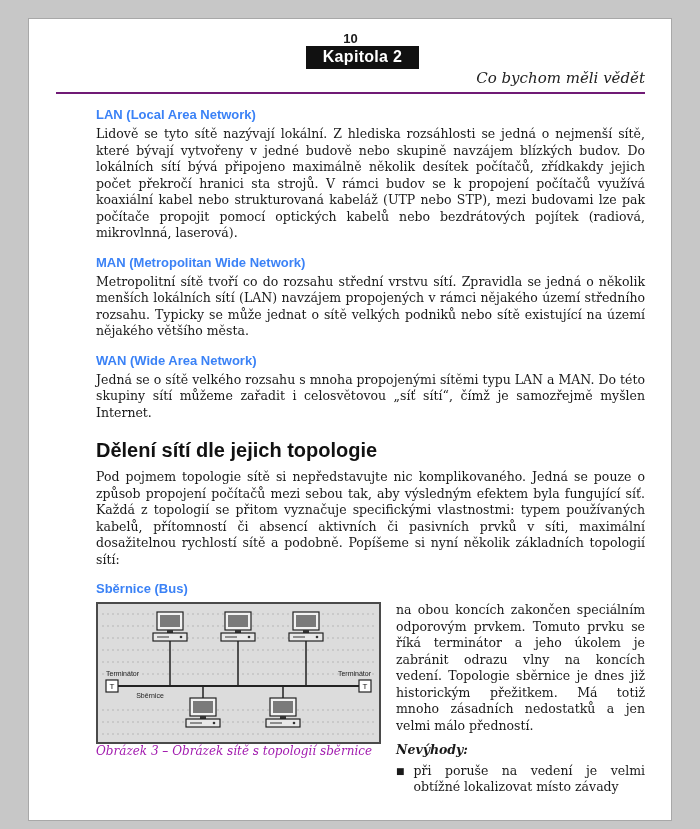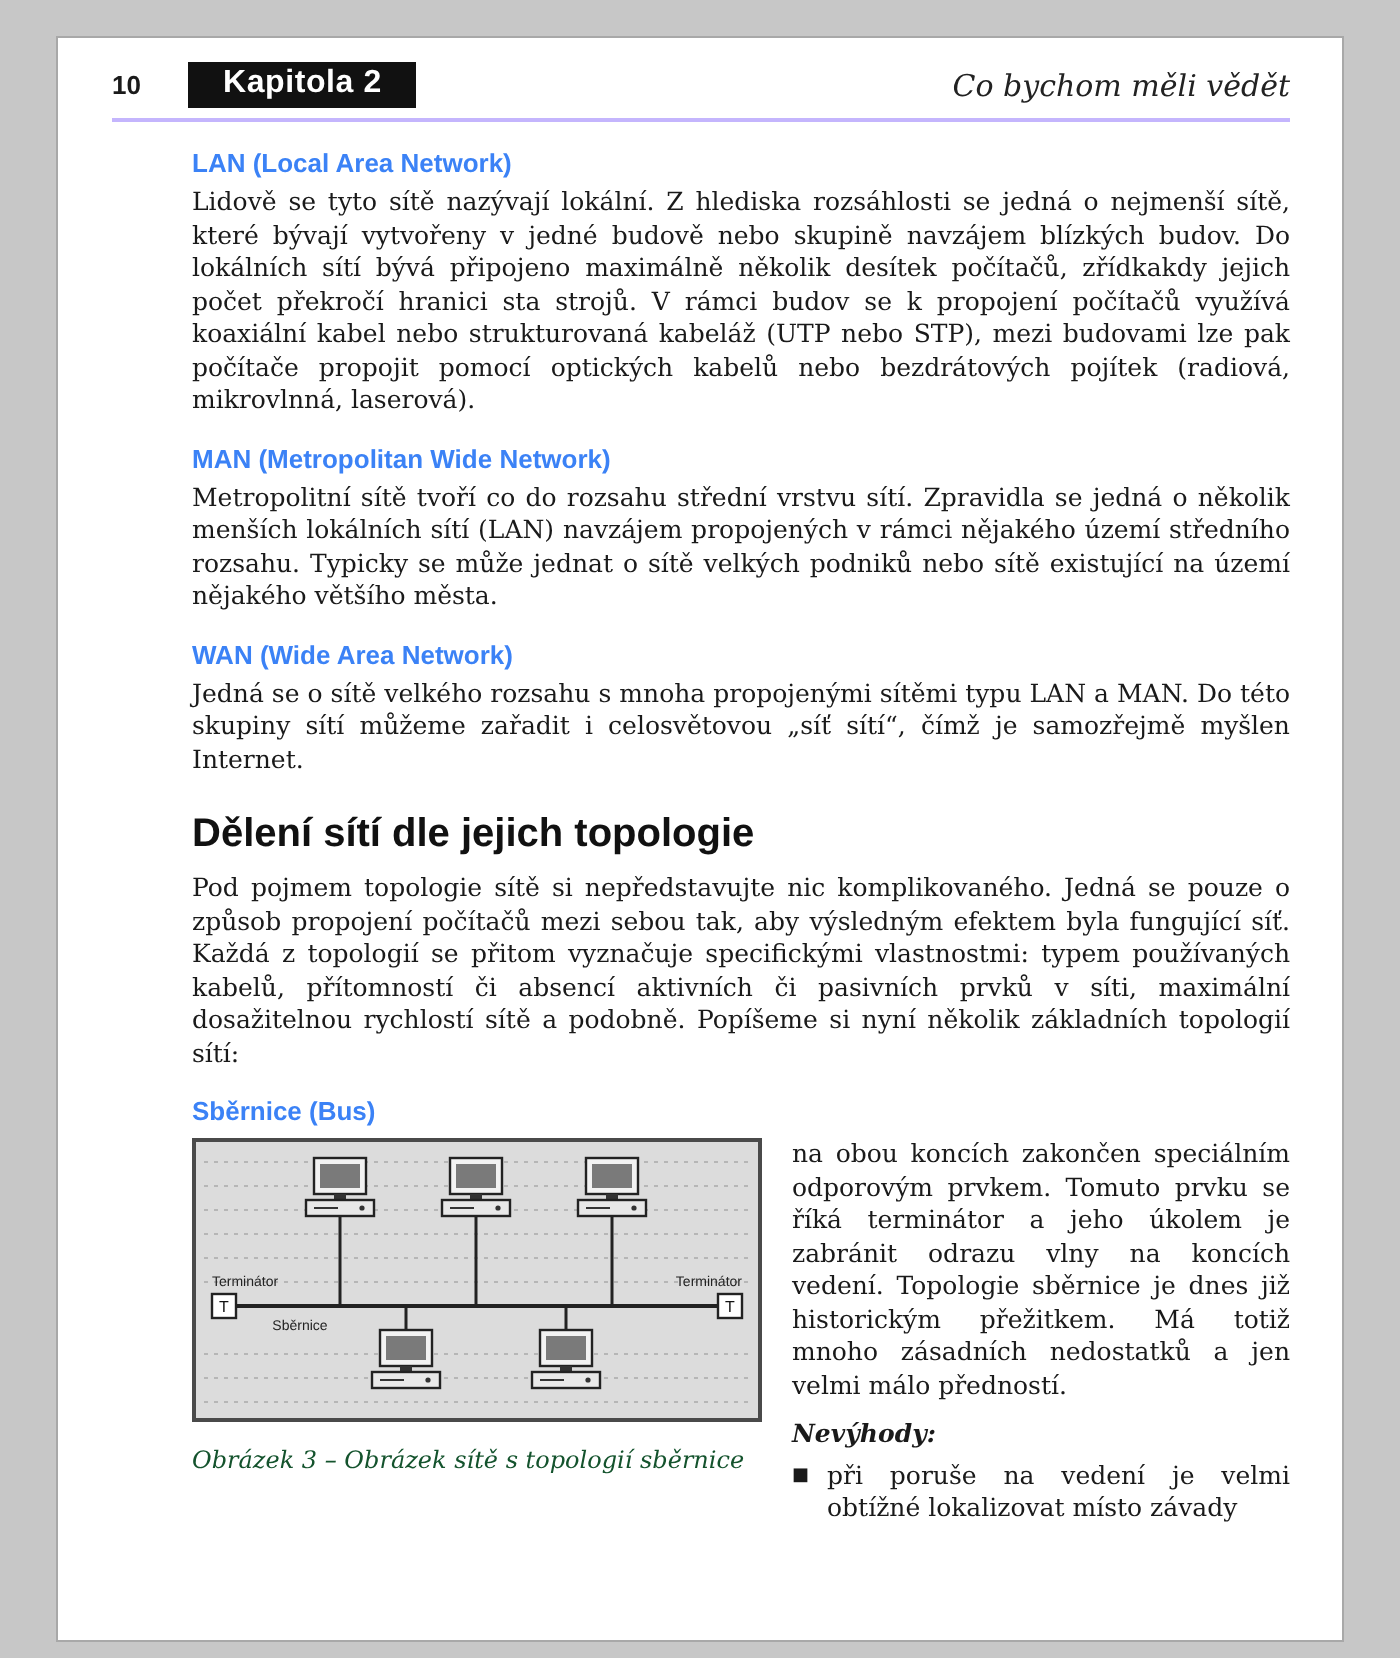--- a/index.html
+++ b/index.html
@@ -19,22 +19,23 @@
   .sheet{
     width:644px; height:803px;
     background:#ffffff;
     border:1px solid #a8a8a8;
     padding:12px 26px 10px 27px;
     overflow:hidden;
   }
   
   .page-header{
     display:flex; align-items:center;
-    border-bottom:2px solid #c4b5fd;
+    border-bottom:2px solid #701a75;
     padding-bottom:5px;
+    flex-direction:column;
   }
   .page-number{
     font-family:"Liberation Sans", sans-serif;
     font-weight:bold; font-size:13px;
   }
   .chapter-badge{
     background:#111; color:#fff;
     font-family:"Liberation Sans", sans-serif;
     font-weight:bold; font-size:16px;
     padding:2px 17px 3px 17px;
@@ -70,21 +71,21 @@
   }
   .figure-col{ width:285px; flex:0 0 285px; }
   .figure-box{
     border:2px solid #4a4a4a;
     background:#dcdcdc;
     width:285px;
   }
   .figure-box svg{ display:block; }
   .figure-caption{
     font-style:italic; font-size:12px;
-    margin-top:12px; color:#14532d;
+    color:#a21caf;
   }
   .right-col{
     flex:1; font-size:12.5px; line-height:16.5px;
     text-align:justify;
   }
   .disadv-label{
     font-weight:bold; font-style:italic;
     margin:8px 0 4px 0; font-size:12.5px;
   }
   .bullet-row{ display:flex; gap:9px; }

